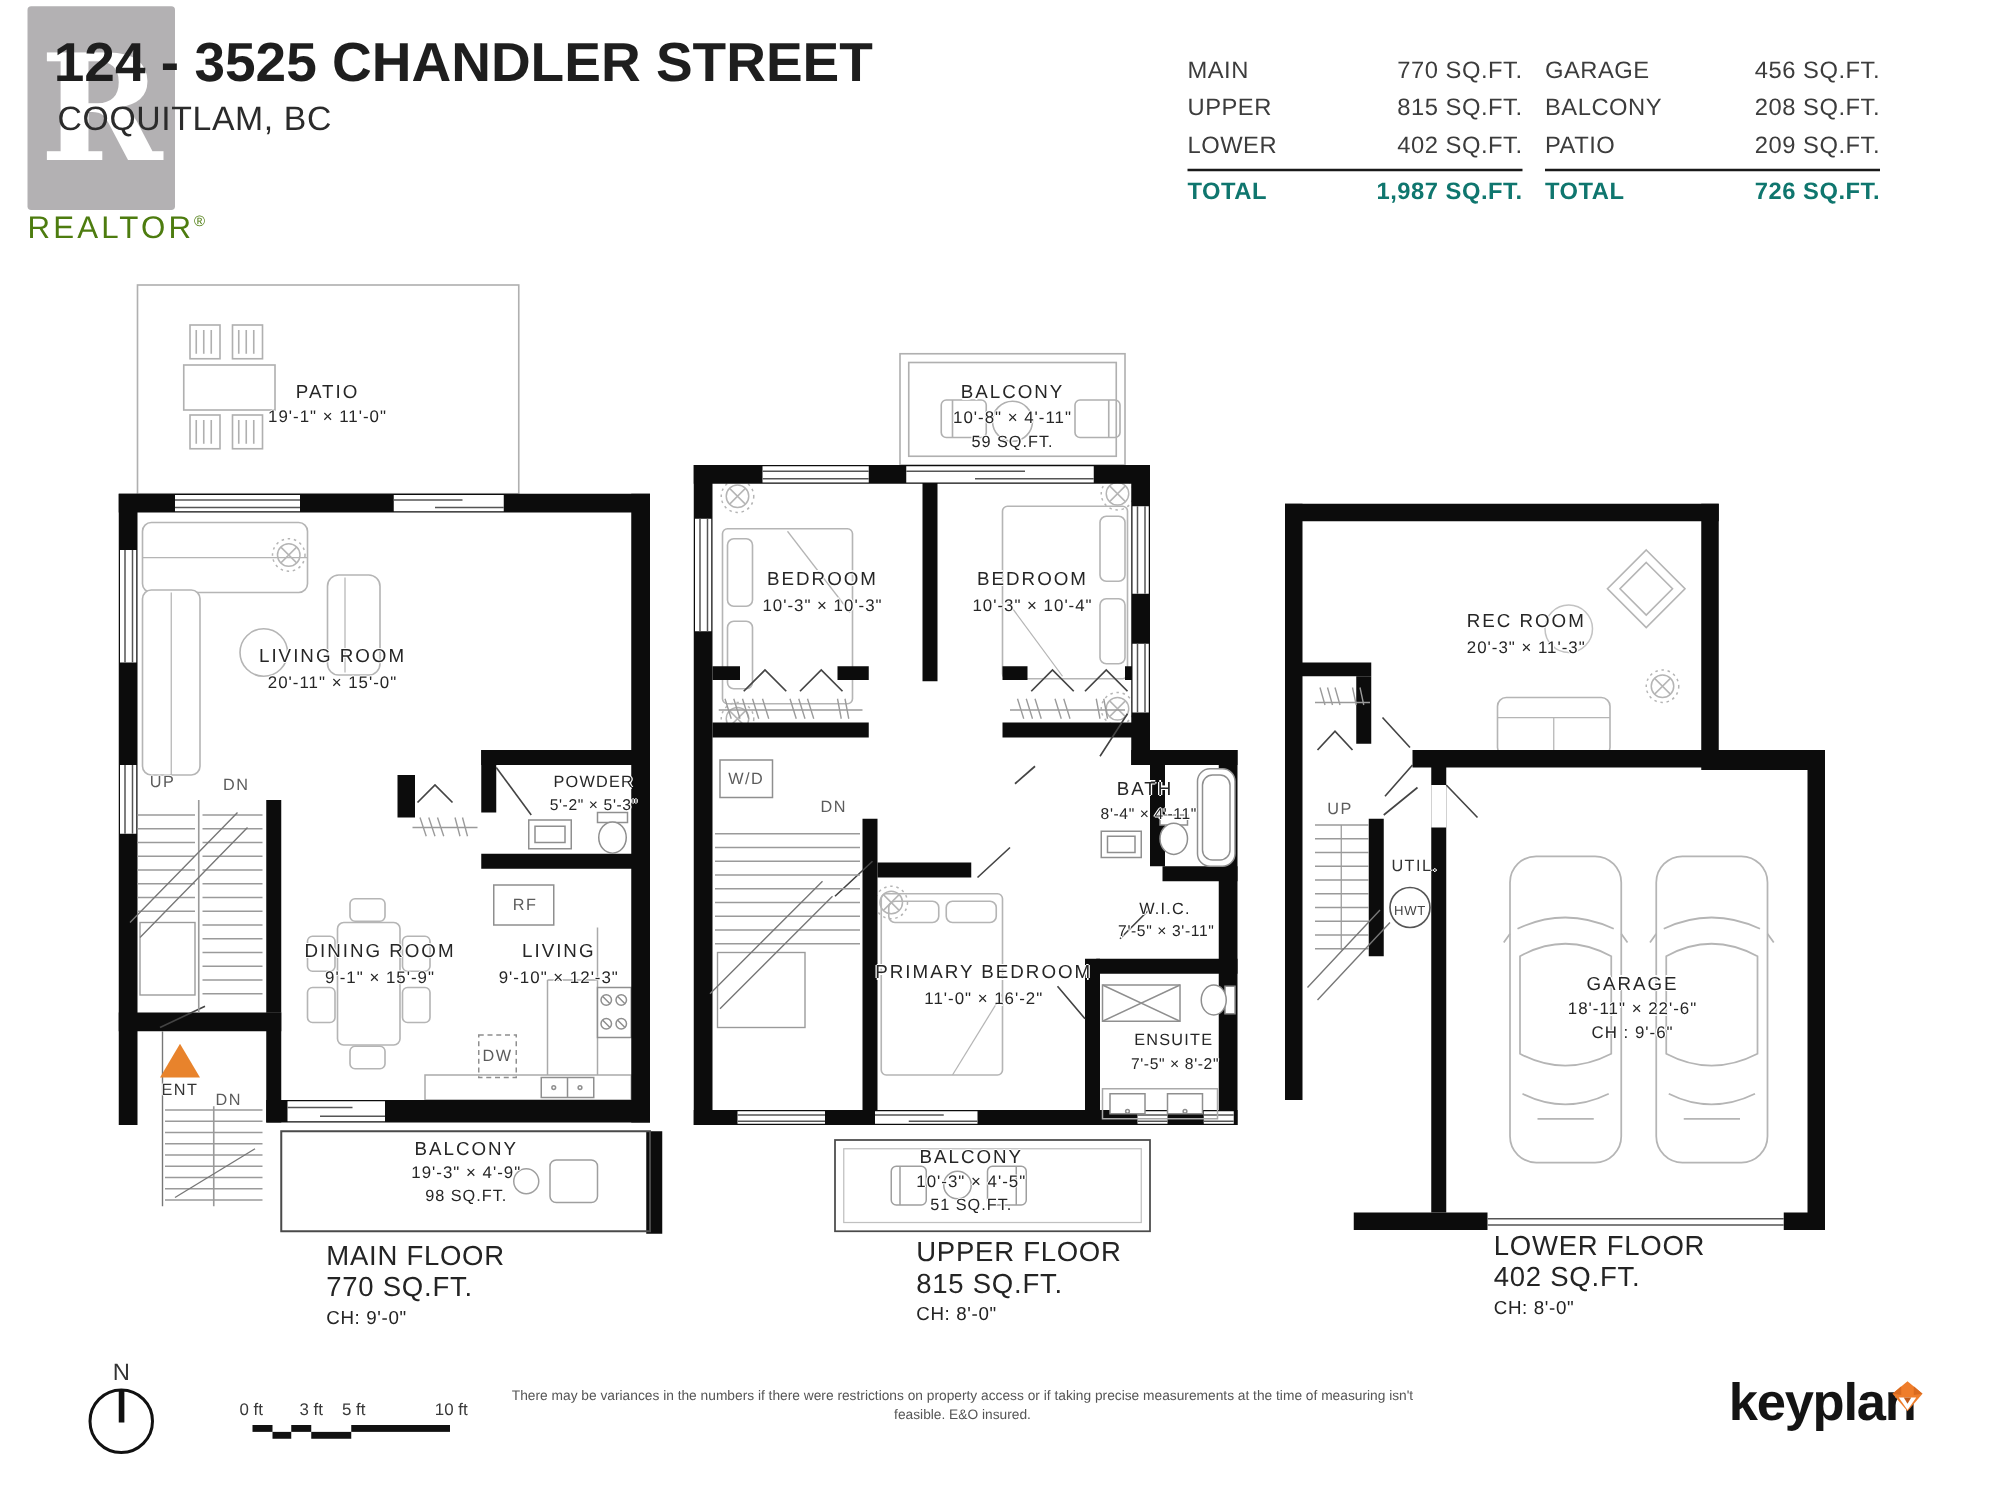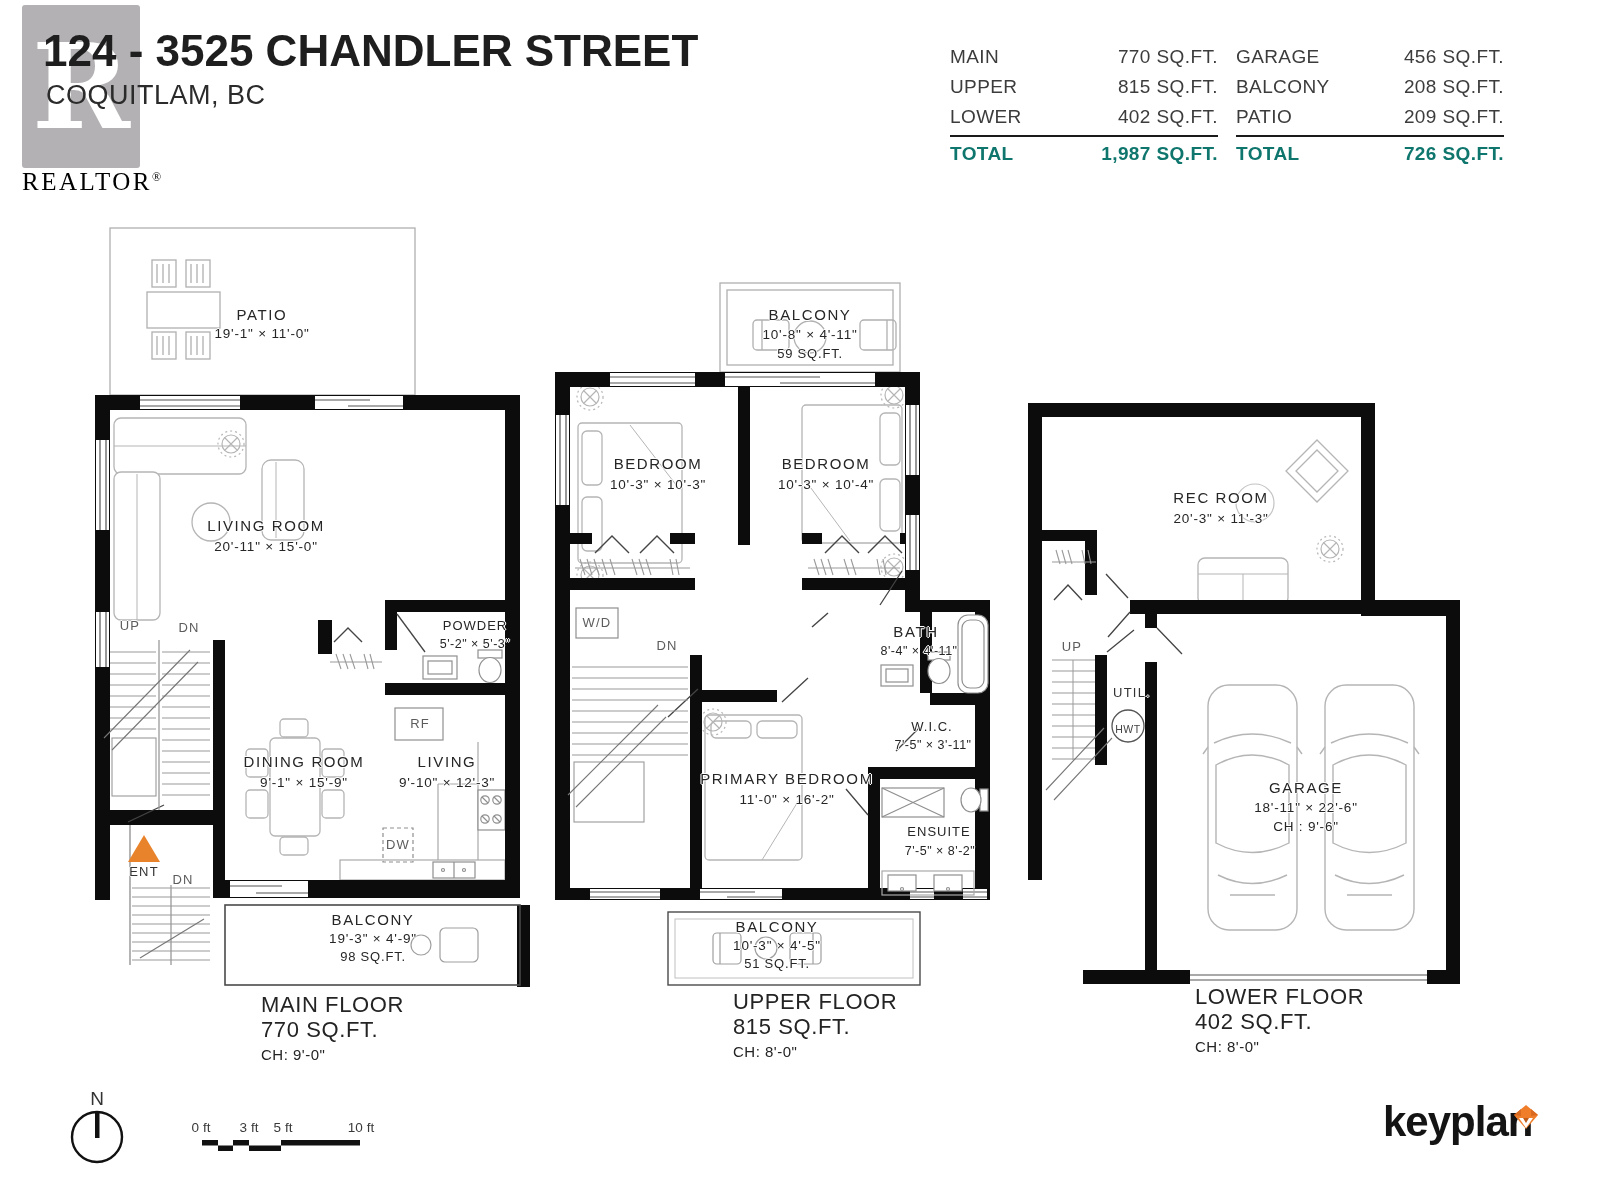--- a/index.html
+++ b/index.html
@@ -19,21 +19,21 @@
   .tag{font-size:13px;color:#5c5c5c;letter-spacing:1.2px;}
   .tag-dark{color:#333;}
   .tiny{font-size:10.5px;letter-spacing:.5px;color:#444;}
   .cap{position:absolute;margin-left:48px;}
   .cap-n,.cap-a{font-size:22px;color:#242424;letter-spacing:.6px;line-height:25px;}
   .cap-c{font-size:15px;color:#242424;letter-spacing:.5px;margin-top:4px;}
   
   .logo-box{position:absolute;left:22px;top:5px;width:118px;height:163px;background:#b3b1b3;
             border-radius:3px;display:flex;align-items:center;justify-content:center;}
   .logo-box span{color:#fff;font-family:"DejaVu Serif",serif;font-weight:700;font-size:118px;line-height:1;}
-  .logo-word{position:absolute;left:22px;top:168px;font-size:25px;color:#000000;letter-spacing:2.5px;font-family:Liberation Serif, serif;}
+  .logo-word{position:absolute;left:22px;top:168px;font-size:25px;color:#4d7c0f;letter-spacing:2.5px;}
   .logo-word sup{font-size:12px;}
   .title{position:absolute;left:43px;top:26px;font-size:44px;font-weight:700;color:#1e1e1e;letter-spacing:0;}
   .city{position:absolute;left:46px;top:80px;font-size:27px;font-weight:400;color:#2b2b2b;letter-spacing:.5px;}
   
   .atable{position:absolute;width:268px;}
   .arow{display:flex;justify-content:space-between;align-items:center;height:30px;
         font-size:19px;color:#3c3c3c;letter-spacing:.4px;}
   .asep{border-top:2px solid #1a1a1a;margin-top:3px;}
   .atotal{font-weight:700;color:#0f766e;height:34px;}
   
@@ -485,20 +485,21 @@
 <div class="scale-tick" style="left:361px;top:1120px;">10 ft</div>
 <svg class="abs" style="left:195px;top:1140px;" width="180" height="14">
   <rect x="7" y="0" width="16" height="5.5" fill="#111"></rect>
   <rect x="23" y="5.5" width="15" height="5.5" fill="#111"></rect>
   <rect x="38" y="0" width="16" height="5.5" fill="#111"></rect>
   <rect x="54" y="5.5" width="32" height="5.5" fill="#111"></rect>
   <rect x="86" y="0" width="79" height="5.5" fill="#111"></rect>
 </svg>
 
 <div class="disclaimer">
+  <div>There may be variances in the numbers if there were restrictions on property access or if taking precise measurements at the time of measuring isn't feasible. E&amp;O insured.</div>
 </div>
 
 <div class="brand">keyplan</div>
 <svg class="abs" style="left:1513px;top:1104px;" width="26" height="26">
   <path d="M13,1 L25,11 L13,25 L1,11 Z" fill="#EF7D2A"></path>
   <path d="M1,11 L8,5 L8,12 Z" fill="#D96A1F"></path>
   <path d="M25,11 L18,5 L18,12 Z" fill="#D96A1F"></path>
   <path d="M6,14 L20,14 L13,24 Z" fill="#ffffff"></path>
   <path d="M10,14 L16,14 L13,19 Z" fill="#C05A18"></path>
 </svg>

